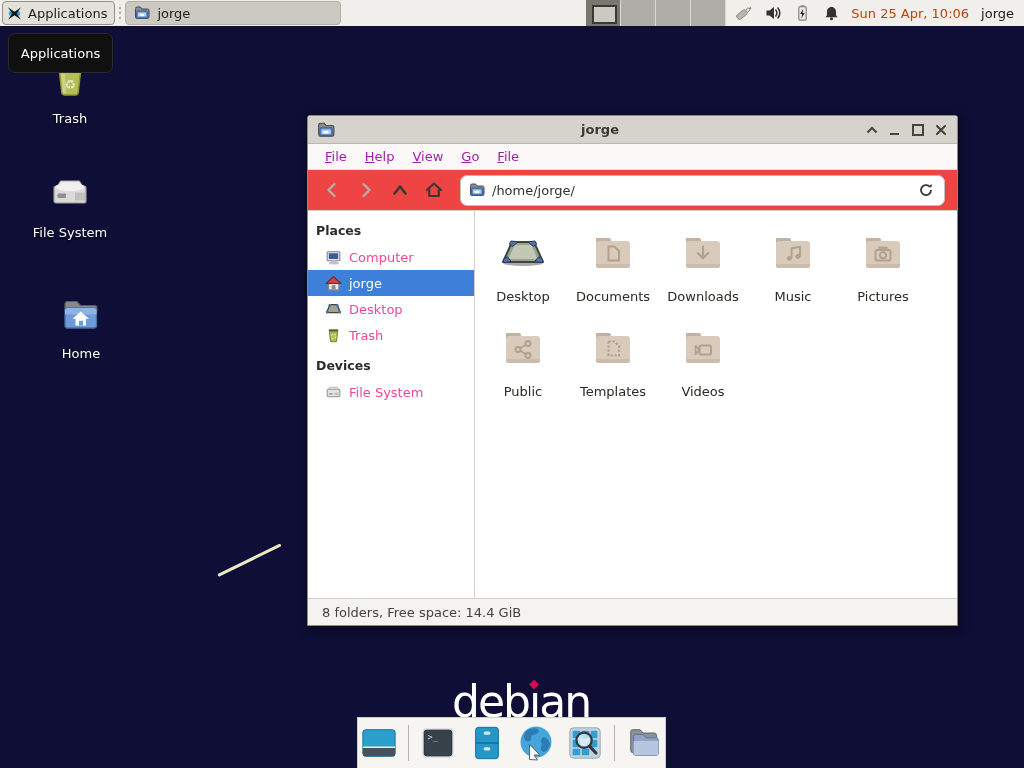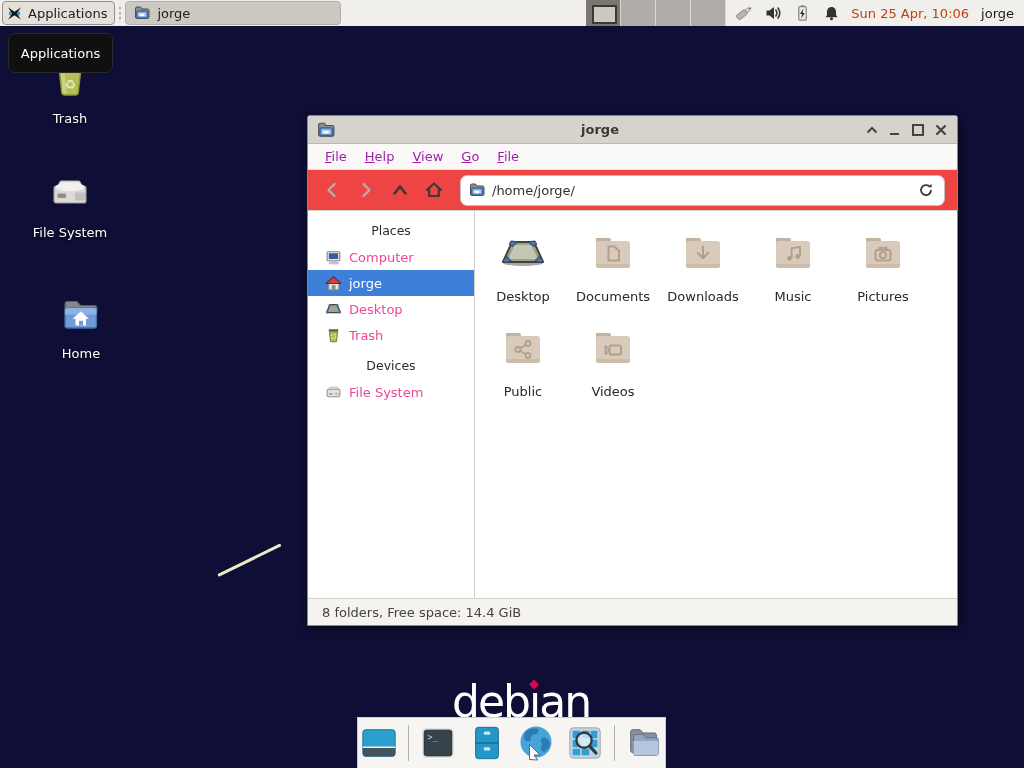--- a/index.html
+++ b/index.html
@@ -79,21 +79,21 @@
   .navbtn{width:28px;height:28px;display:flex;align-items:center;justify-content:center;
           border-radius:4px;cursor:pointer;}
   .pathfield{flex:1;height:29px;background:#fff;border:1px solid #c3bfb9;border-radius:7px;
              margin-left:6px;display:flex;align-items:center;padding:0 8px;gap:7px;}
   .pathfield .ptext{flex:1;font-size:13px;color:#33312d;}
   .pathfield .reload{width:20px;height:20px;display:flex;align-items:center;justify-content:center;cursor:pointer;}
 
   .wbody{flex:1;display:flex;min-height:0;}
   .sidebar{width:167px;background:#fff;border-right:1px solid #d5d2cc;padding-top:8px;
            box-sizing:border-box;}
-  .side-header{font-size:12.5px;font-weight:normal;color:#2e2c29;padding:4px 8px 6px 8px;text-align:center;}
+  .side-header{font-size:12.5px;font-weight:bold;color:#2e2c29;padding:4px 8px 6px 8px;}
   .side-item{height:26px;display:flex;align-items:center;gap:7px;padding-left:17px;font-size:13px;
              color:#ec4899;cursor:pointer;}
   .side-item .sicon{width:17px;height:17px;flex:0 0 17px;}
   .side-item.selected{background:#3d7fd9;color:#fff;}
 
   .main{flex:1;background:#fff;display:flex;flex-wrap:wrap;align-content:flex-start;
         padding:18px 0 0 3px;box-sizing:border-box;}
   .file{width:90px;height:95px;display:flex;flex-direction:column;align-items:center;cursor:pointer;}
   .file .glyph{width:48px;height:48px;margin-top:0px;}
   .file .lbl{margin-top:12px;font-size:13px;color:#2b2925;white-space:nowrap;}
@@ -539,20 +539,27 @@
         <div class="file">
           <svg class="glyph">
               <use href="#f-base"></use>
               <use href="#e-share"></use>
             </svg>
           <span class="lbl">Public</span>
         </div>
         <div class="file">
           <svg class="glyph">
               <use href="#f-base"></use>
+              <use href="#e-tpl"></use>
+            </svg>
+          <span class="lbl">Templates</span>
+        </div>
+        <div class="file">
+          <svg class="glyph">
+              <use href="#f-base"></use>
               <use href="#e-video"></use>
             </svg>
           <span class="lbl">Videos</span>
         </div>
       </div>
     </div>
 
     <div class="statusbar">
       <span>8 folders, Free space: 14.4 GiB</span>
     </div>

